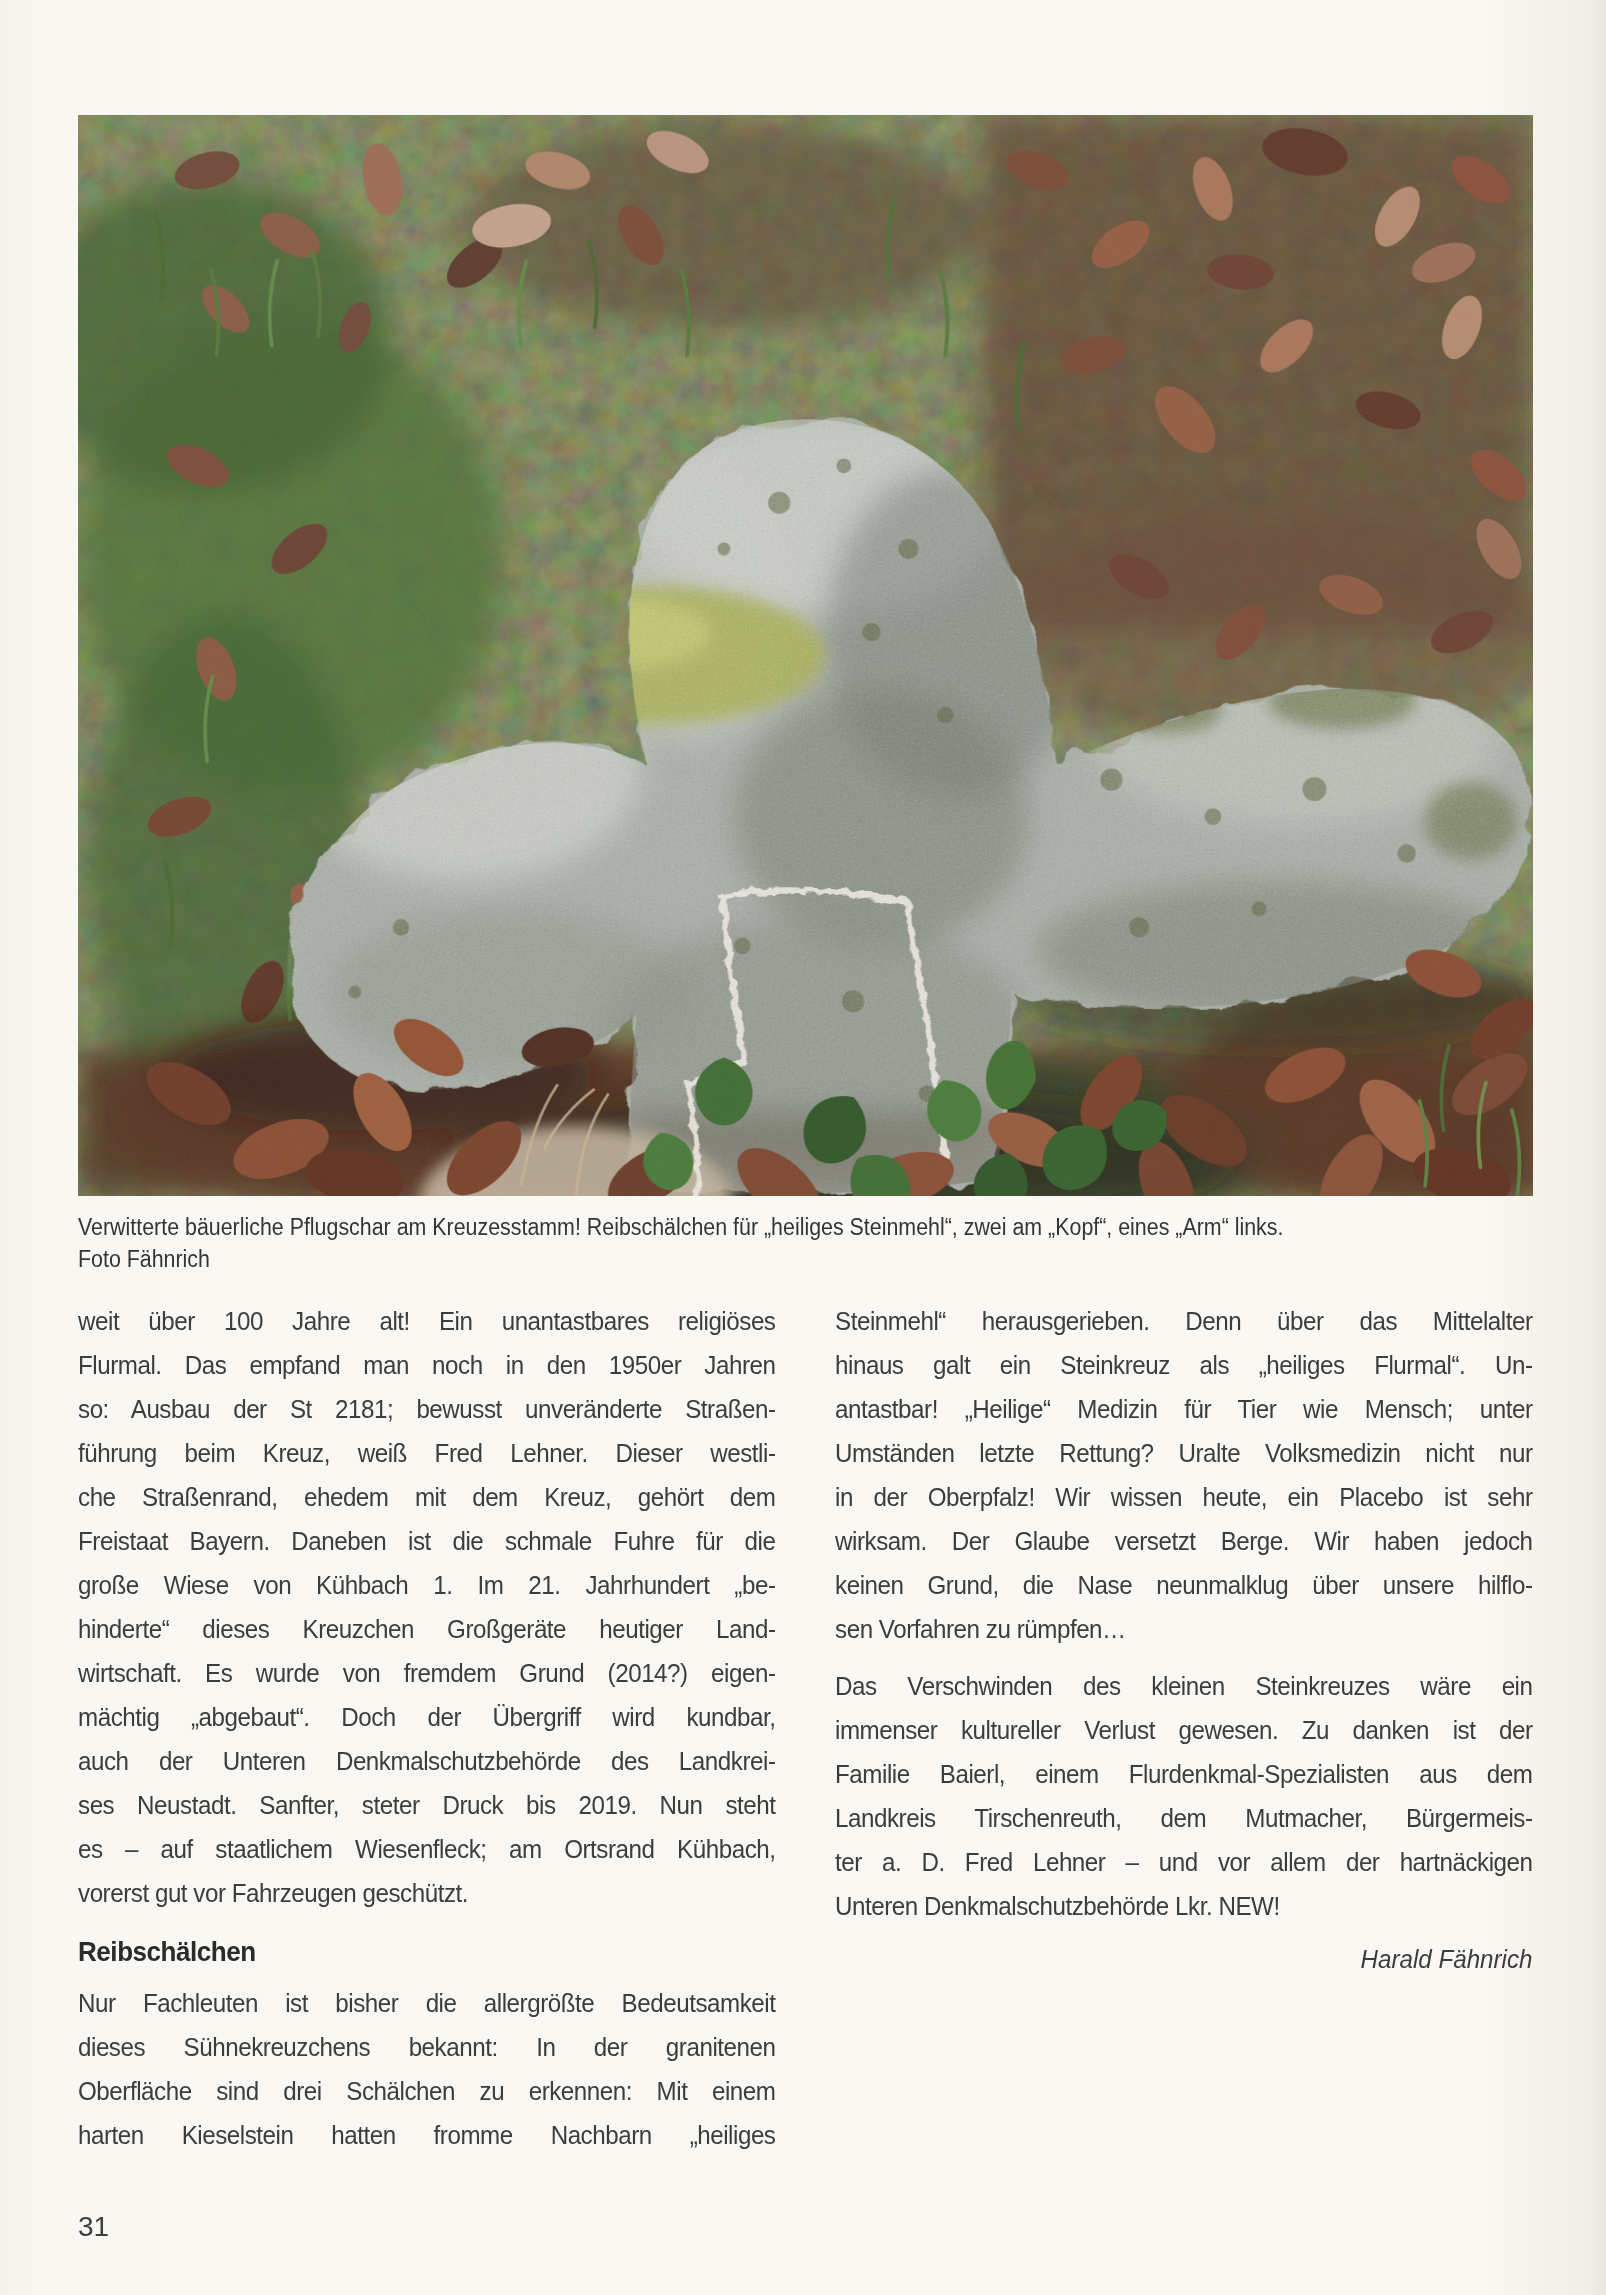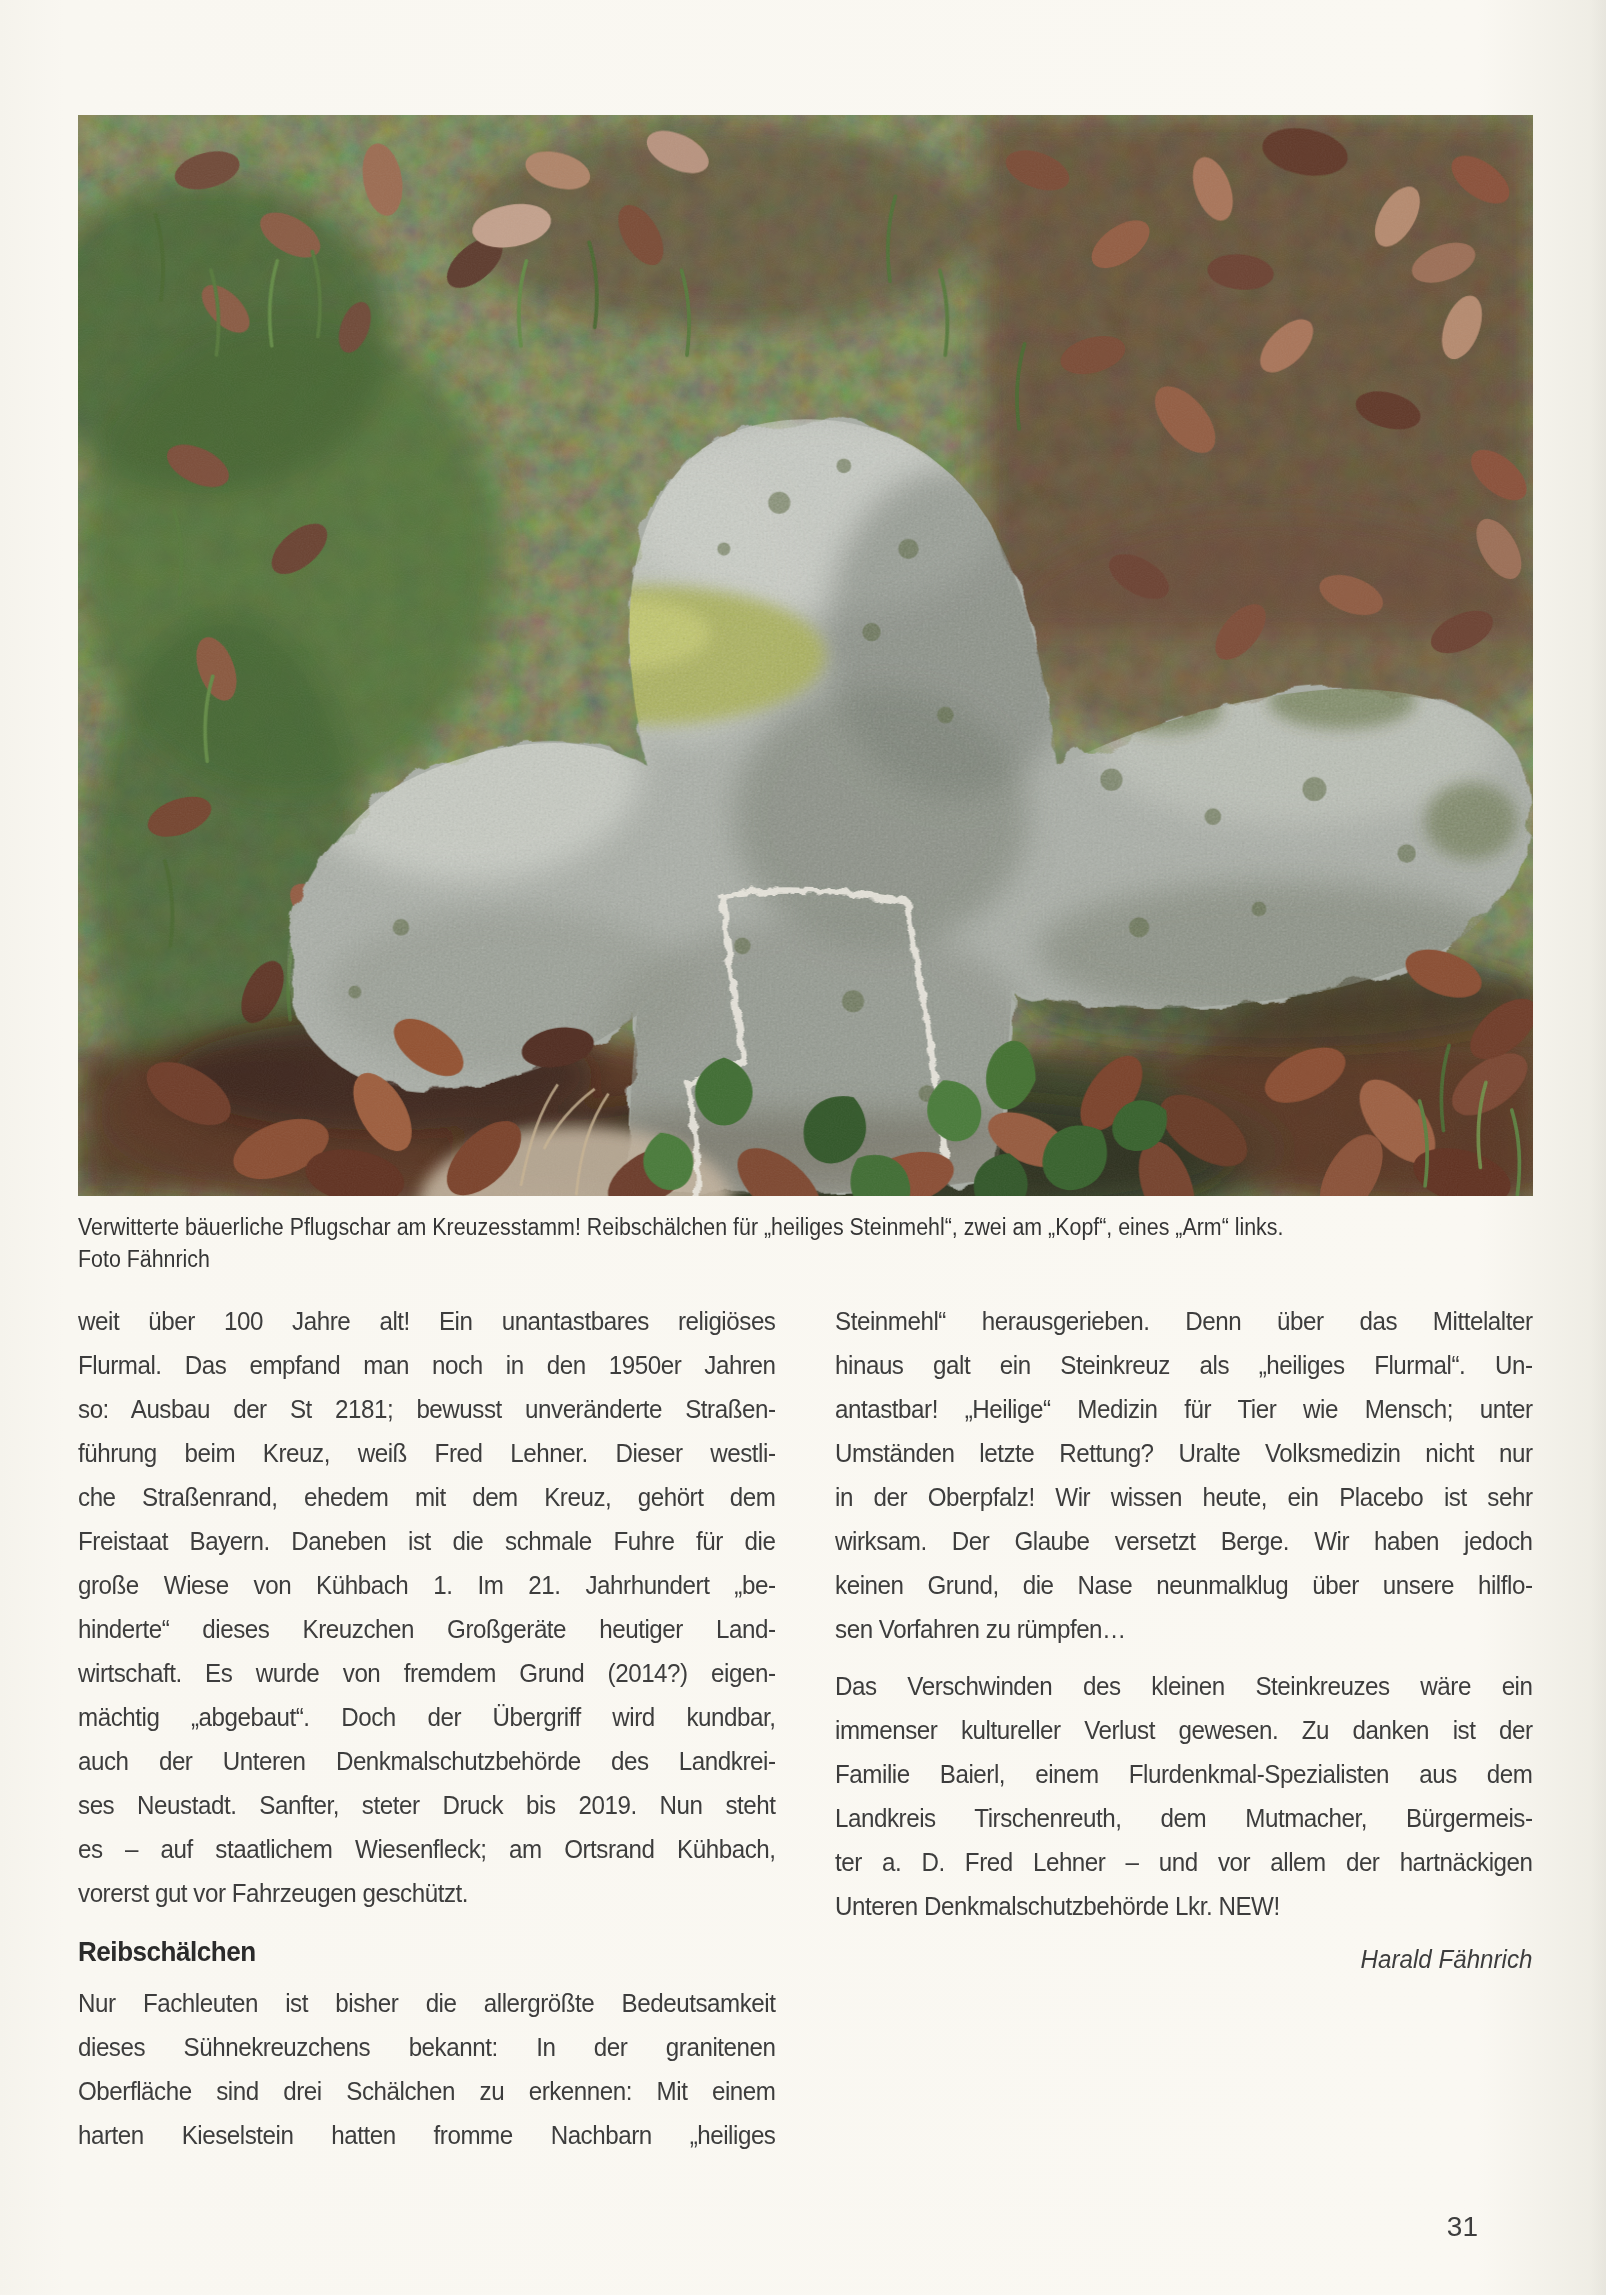--- a/index.html
+++ b/index.html
@@ -12,21 +12,21 @@
   .photo svg{display:block;width:100%;height:100%;}
   .textwrap{position:absolute;left:78px;top:1211px;width:1564px;transform:scaleX(0.93);transform-origin:0 0;color:#3d3d3d;}
   .caption{font-size:23px;line-height:32px;color:#353535;}
   .cols{display:flex;gap:64px;margin-top:24px;}
   .col{width:750px;}
   .jline{font-size:26px;line-height:44px;letter-spacing:-0.5px;text-align:justify;text-align-last:justify;white-space:normal;color:#3d3d3d;}
   .jline.last{text-align-last:left;}
   h3.subhead{margin:20px 0 13px 0;font-size:28px;line-height:33px;font-weight:bold;color:#2b2b2b;letter-spacing:-0.5px;}
   .para2{margin-top:13px;}
   .byline{margin-top:13px;text-align:right;font-style:italic;font-size:26px;line-height:37px;color:#3d3d3d;}
-  .pageno{position:absolute;top:2211px;left:78px;width:1400px;text-align:right;font-size:28px;color:#3e3e3e;}
+  .pageno{position:absolute;top:2211px;left:78px;width:1400px;text-align:left;font-size:28px;color:#3e3e3e;}
 </style>
 </head>
 <body>
 
 <div>
 
   <figure class="photo" style="margin:0;">
     <svg viewBox="0 0 1577 1171" preserveAspectRatio="none">
       <defs>
         <clipPath id="stoneClip">

